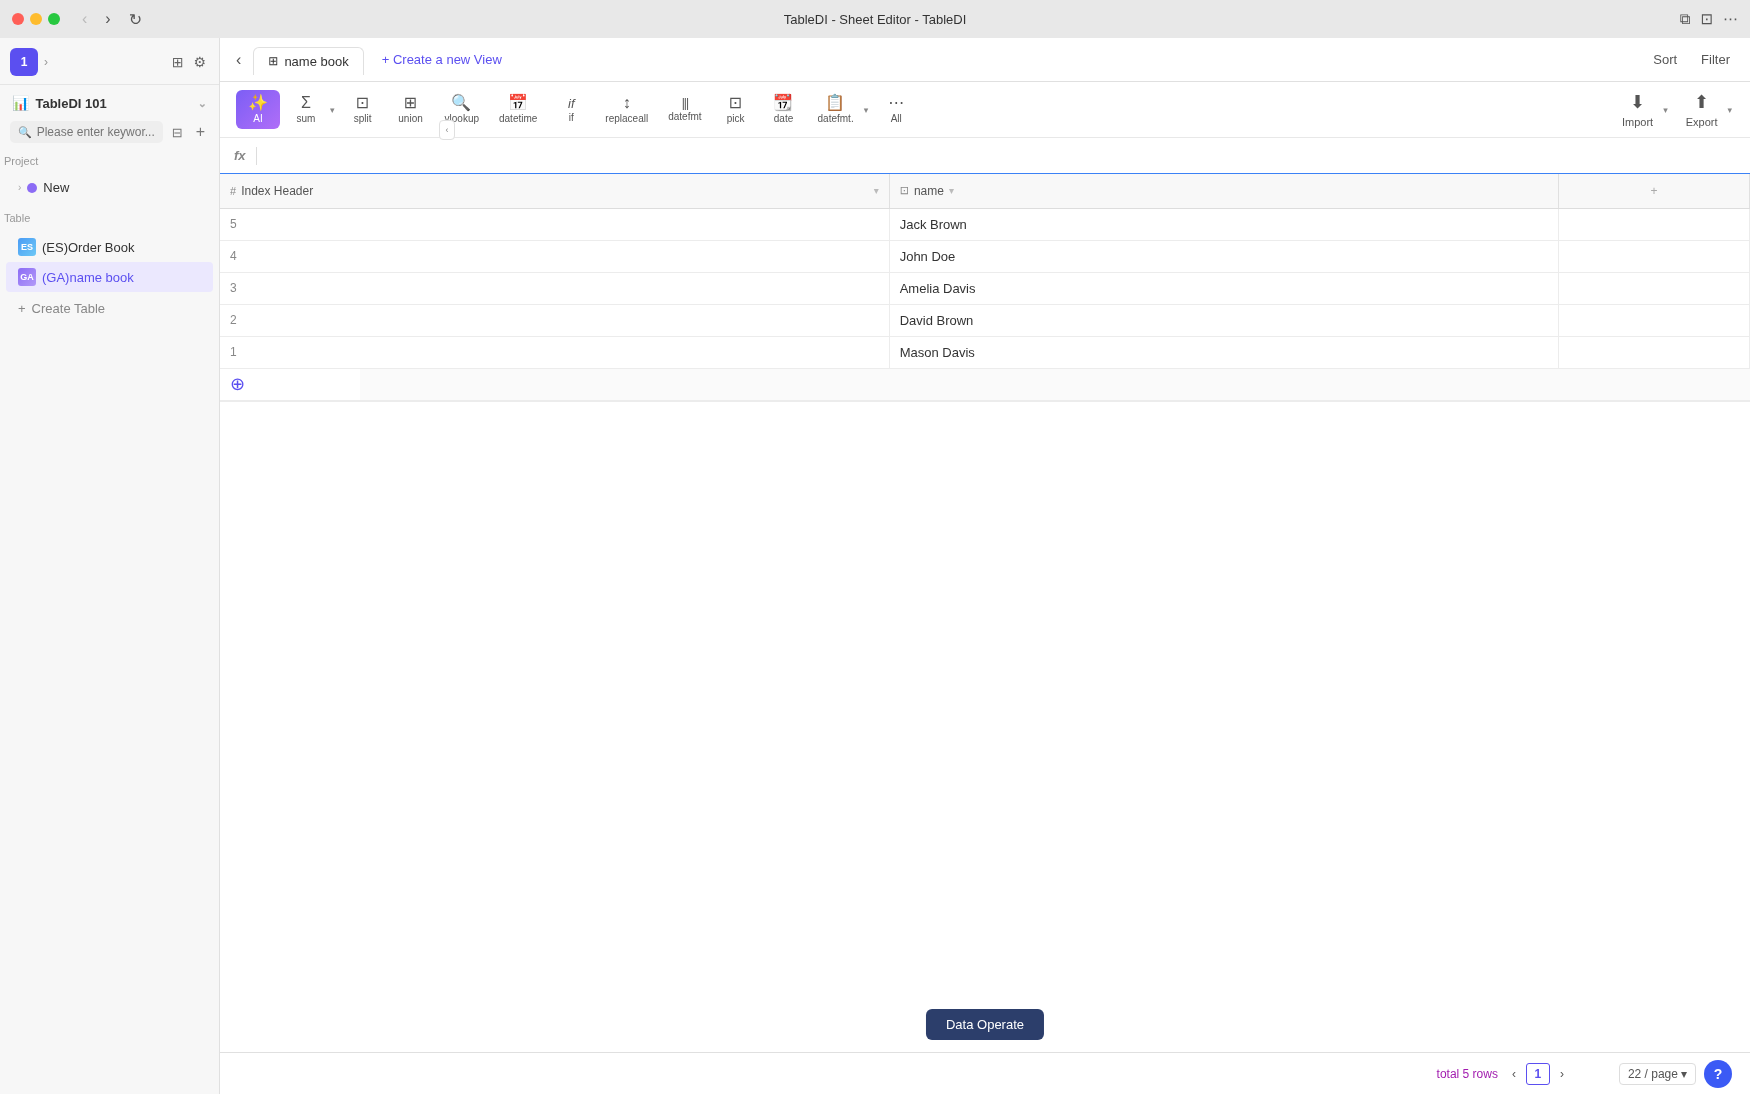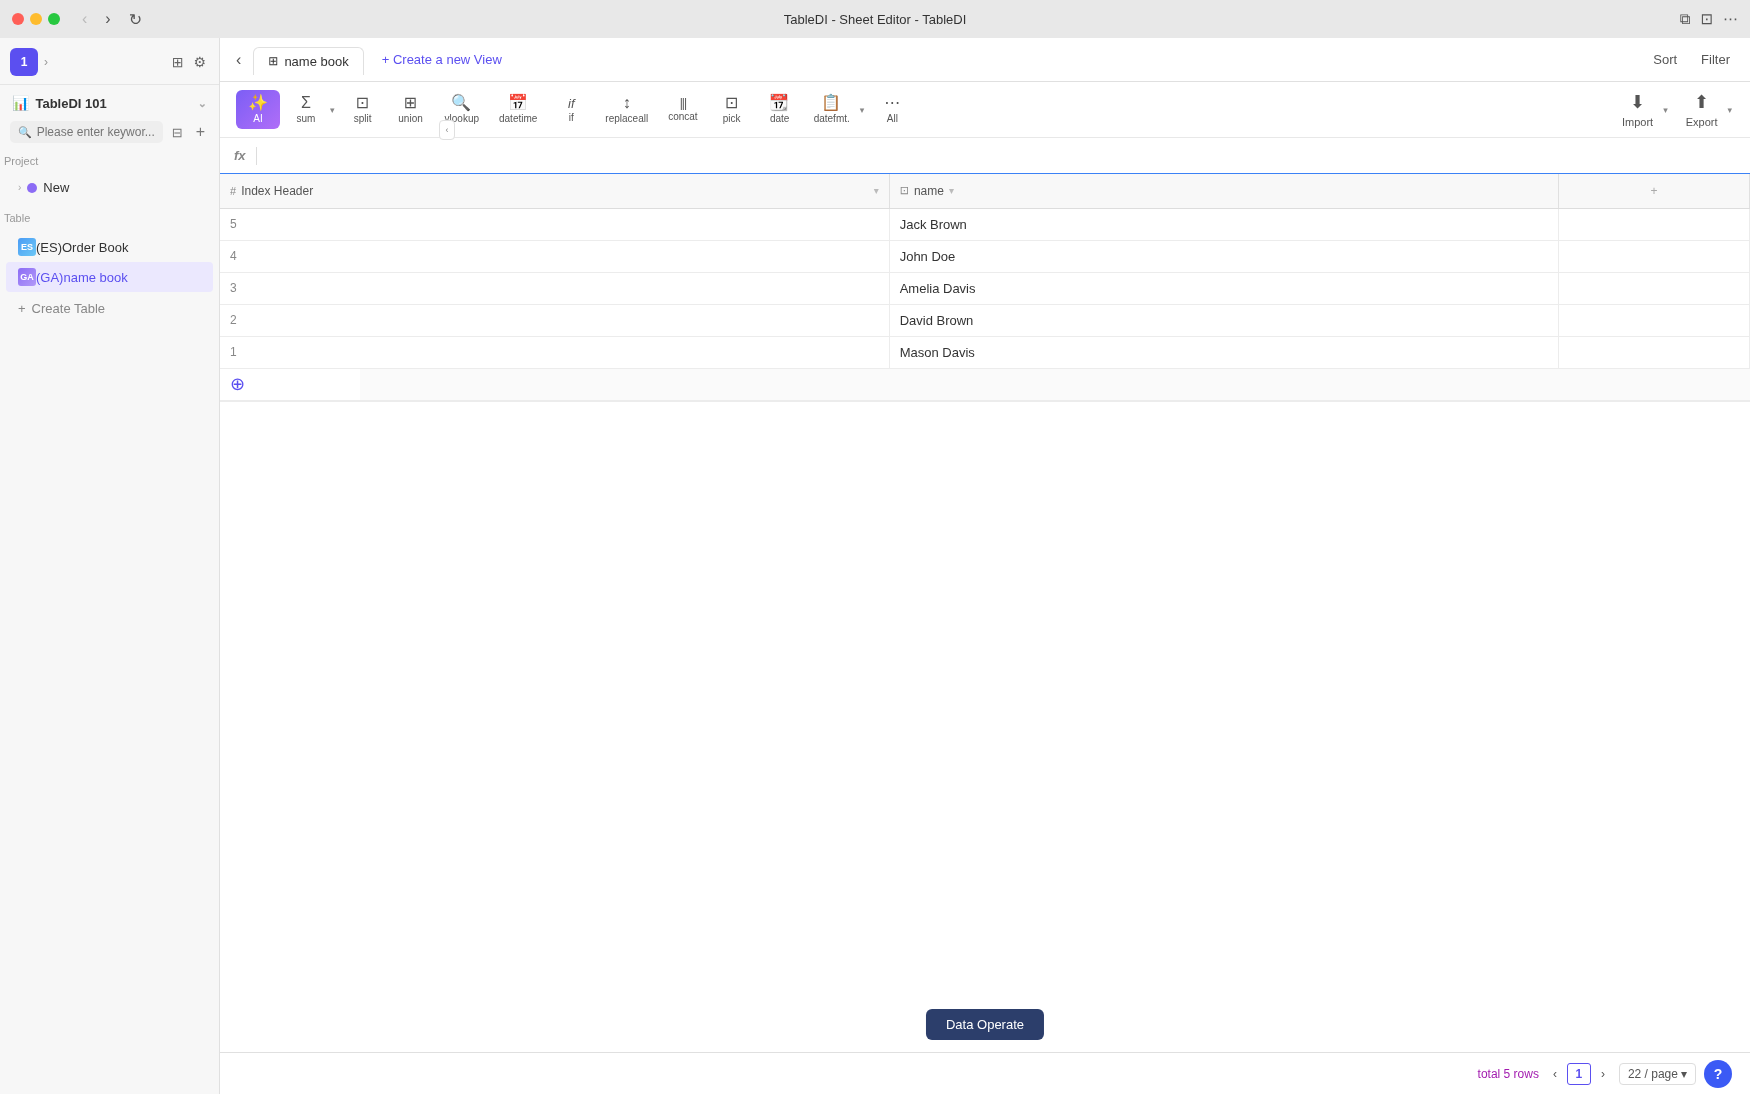--- a/index.html
+++ b/index.html
@@ -212,20 +212,21 @@
     }
 
     
     .table-section {
       padding: 4px 0;
     }
     .table-item {
       padding: 6px 12px;
       display: flex;
       align-items: center;
+      gap: 6px;
       cursor: pointer;
       border-radius: 4px;
       margin: 0 6px;
       font-size: 13px;
       color: #333;
     }
     .table-item.active {
       background: #ebe8fe;
       color: #5b4ff0;
     }
@@ -582,21 +583,21 @@
       border-radius: 3px;
       display: flex; align-items: center; justify-content: center;
       font-size: 12px;
       color: #5b4ff0;
       font-weight: 600;
     }
     .page-size-btn {
       background: none; border: 1px solid #ddd; cursor: pointer;
       font-size: 12px; color: #555; padding: 3px 8px;
       border-radius: 4px;
-      display: flex; align-items: center; gap: 3px;
+      display: flex; align-items: center; gap: 3px; margin-left: 41px;
     }
     .help-btn {
       width: 28px; height: 28px;
       border-radius: 50%;
       background: #3b5af5;
       border: none;
       cursor: pointer;
       color: white;
       font-size: 14px;
       font-weight: bold;
@@ -749,21 +750,21 @@
       <div class="tool-btn">
         <span class="tool-icon" style="font-size:13px;font-style:italic;">if</span>
         <span class="tool-label">if</span>
       </div>
       <div class="tool-btn">
         <span class="tool-icon">↕</span>
         <span class="tool-label">replaceall</span>
       </div>
       <div class="tool-btn">
         <span class="tool-icon" style="letter-spacing:-1px;font-size:12px;">|||</span>
-        <span class="tool-label">concat</span>
+        <span class="tool-label">datefmt</span>
       </div>
       <div class="tool-btn">
         <span class="tool-icon">⊡</span>
         <span class="tool-label">pick</span>
       </div>
       <div class="tool-btn">
         <span class="tool-icon">📆</span>
         <span class="tool-label">date</span>
       </div>
 

